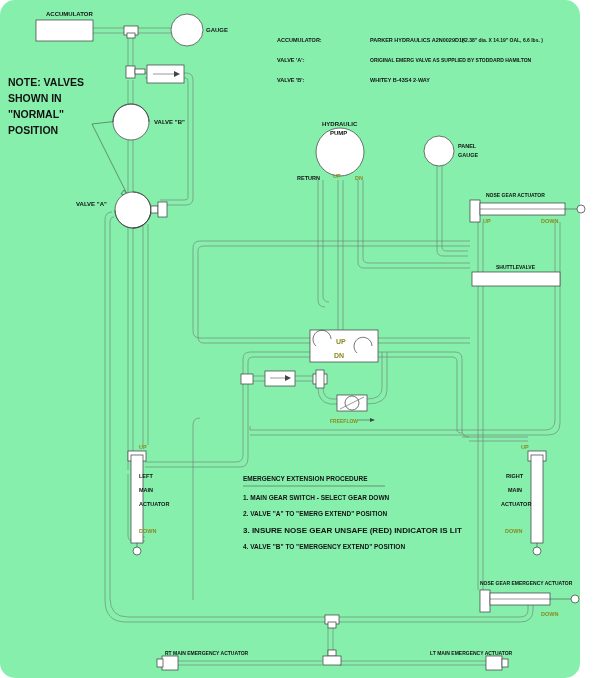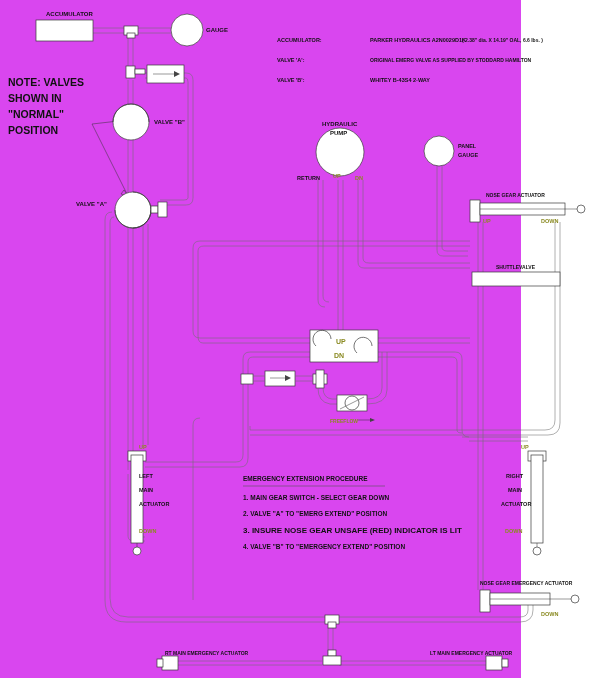--- a/index.html
+++ b/index.html
@@ -1,18 +1,18 @@
 <!DOCTYPE html>
 <html><head>
 <meta charset="utf-8">
 <style>
   html,body{margin:0;padding:0;background:#ffffff;}
   body{width:600px;height:678px;overflow:hidden;
        font-family:"Liberation Sans", sans-serif;color:#111;}
-  #sheet{position:relative;width:521px;height:678px;background:#d946ef;}
+  #sheet{position:relative;width:580px;height:678px;background:#86efac;border-radius:15px;}
   svg{display:block;}
   .lbl{font-family:"Liberation Sans", sans-serif;font-weight:bold;fill:#111;}
   .lbl-olive{font-family:"Liberation Sans", sans-serif;font-weight:bold;fill:#8a8a22;}
   .t5{font-size:5px;} .t55{font-size:5.5px;} .t6{font-size:6px;}
   .t65{font-size:6.5px;} .t7{font-size:7px;} .t8{font-size:8px;}
   .note{font-size:10.5px;font-weight:bold;}
   .pipe{fill:none;stroke:#6f6f6f;stroke-width:0.55;}
   .comp{fill:#ffffff;stroke:#3a3a3a;stroke-width:0.7;}
   .compl{fill:none;stroke:#3a3a3a;stroke-width:0.7;}
   .thin{fill:none;stroke:#333;stroke-width:0.5;}

